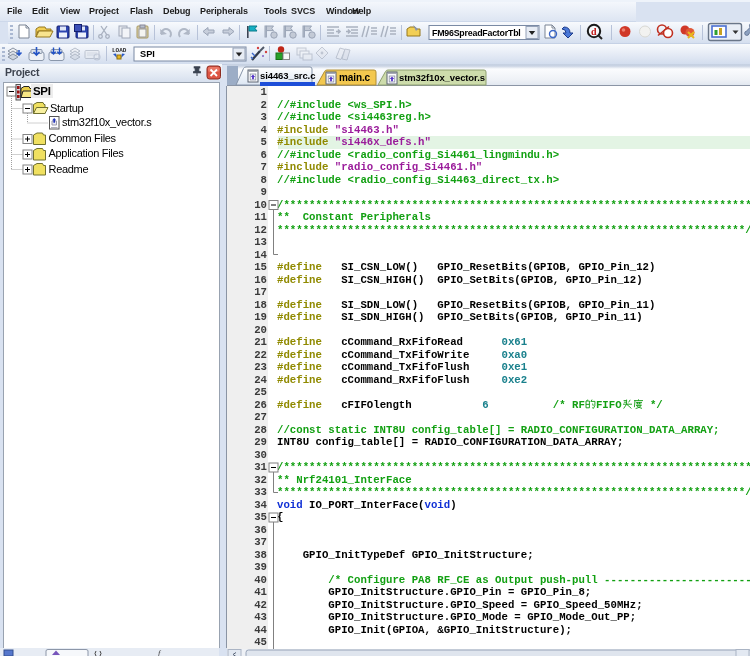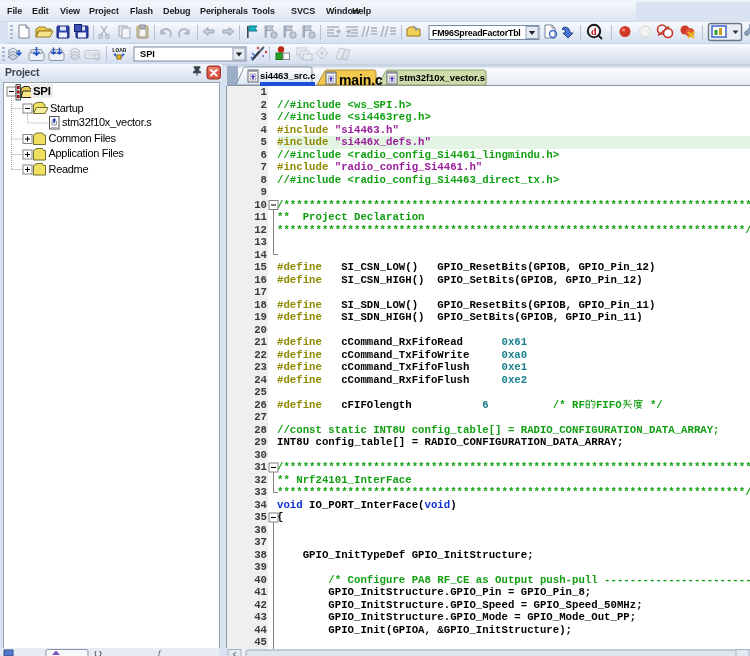--- a/index.html
+++ b/index.html
@@ -35,21 +35,21 @@
 <body>
 <div class="abs" id="topline"></div>
 <div class="abs" id="menubar">
 <span class="mi" style="left:7px">File</span>
 <span class="mi" style="left:32px">Edit</span>
 <span class="mi" style="left:60px">View</span>
 <span class="mi" style="left:89px">Project</span>
 <span class="mi" style="left:130px">Flash</span>
 <span class="mi" style="left:163px">Debug</span>
 <span class="mi" style="left:200px">Peripherals</span>
-<span class="mi" style="left:252px">Tools</span>
+<span class="mi" style="left:264px">Tools</span>
 <span class="mi" style="left:291px">SVCS</span>
 <span class="mi" style="left:326px">Window</span>
 <span class="mi" style="left:352px">Help</span>
 </div>
 <div class="abs" id="tb1">
     <div class="grip"></div>
 <svg class="abs" style="left:0;top:0" width="750" height="21">
   <defs>
     <g id="page">
           <path d="M0,0 h7 l3,3 v10 h-10 Z" fill="#fff" stroke="#7a8494"></path>
@@ -345,21 +345,21 @@
   </defs>
   <rect x="0" y="2" width="11" height="19" fill="#9cadc6"></rect>
   <path d="M9,21 L16.5,4.5 Q17.2,3 19,3 L83,3 Q85,3 85,5 L85,21 Z" fill="url(#tg1)" stroke="#8593a8"></path>
   <path d="M90,21 L97.5,7.5 Q98.2,6 100,6 L147,6 Q149,6 149,8 L149,21 Z" fill="#f3c84f" stroke="#b08f35"></path>
   <path d="M151,21 L158.5,7.5 Q159.2,6 161,6 L257,6 Q259,6 259,8 L259,21 Z" fill="#cddcab" stroke="#8fa070"></path>
   <use href="#ficon" x="21" y="6"></use>
   <use href="#ficon" x="99" y="8"></use>
   <use href="#ficon" x="160" y="8"></use>
 </svg>
 <span class="abs" style="left:260px;top:70px;font-size:9.5px;font-weight:bold;color:#000;border-bottom:8px solid #1d4ed8;padding-bottom:1px;letter-spacing:-0.1px;">si4463_src.c</span>
-<span class="abs" style="left:339px;top:72px;font-size:14px;font-weight:bold;color:#000;letter-spacing:-0.1px;">main.c</span>
+<span class="abs" style="left:339px;top:72px;font-size:10px;font-weight:bold;color:#000;letter-spacing:-0.1px;">main.c</span>
 <span class="abs" style="left:399px;top:72px;font-size:9.5px;font-weight:bold;color:#000;letter-spacing:-0.1px;">stm32f10x_vector.s</span>
 <div class="abs" id="edarea"></div>
 <div class="abs" id="gutter"></div>
 <div class="abs" id="hl5"></div>
 <pre class="abs" id="nums">1
 2
 3
 4
 5
 6
@@ -405,21 +405,21 @@
 <pre class="abs" id="code"> 
 <span class="c">//#include &lt;ws_SPI.h&gt;</span>
 <span class="c">//#include &lt;si4463reg.h&gt;</span>
 <span class="o">#include</span> <span class="p">"si4463.h"</span>
 <span class="o">#include</span> <span class="p">"si446x_defs.h"</span>
 <span class="c">//#include &lt;radio_config_Si4461_lingmindu.h&gt;</span>
 <span class="o">#include</span> <span class="p">"radio_config_Si4461.h"</span>
 <span class="c">//#include &lt;radio_config_Si4463_direct_tx.h&gt;</span>
 
 <span class="c">/*************************************************************************</span>
-<span class="c">**  Project Declaration</span>
+<span class="c">**  Constant Peripherals</span>
 <span class="c">*************************************************************************/</span>
 
 
 <span class="o">#define</span>   SI_CSN_LOW()   GPIO_ResetBits(GPIOB, GPIO_Pin_12)
 <span class="o">#define</span>   SI_CSN_HIGH()  GPIO_SetBits(GPIOB, GPIO_Pin_12)
 
 <span class="o">#define</span>   SI_SDN_LOW()   GPIO_ResetBits(GPIOB, GPIO_Pin_11)
 <span class="o">#define</span>   SI_SDN_HIGH()  GPIO_SetBits(GPIOB, GPIO_Pin_11)
 
 <span class="o">#define</span>   cCommand_RxFifoRead      <span class="t">0x61</span>

